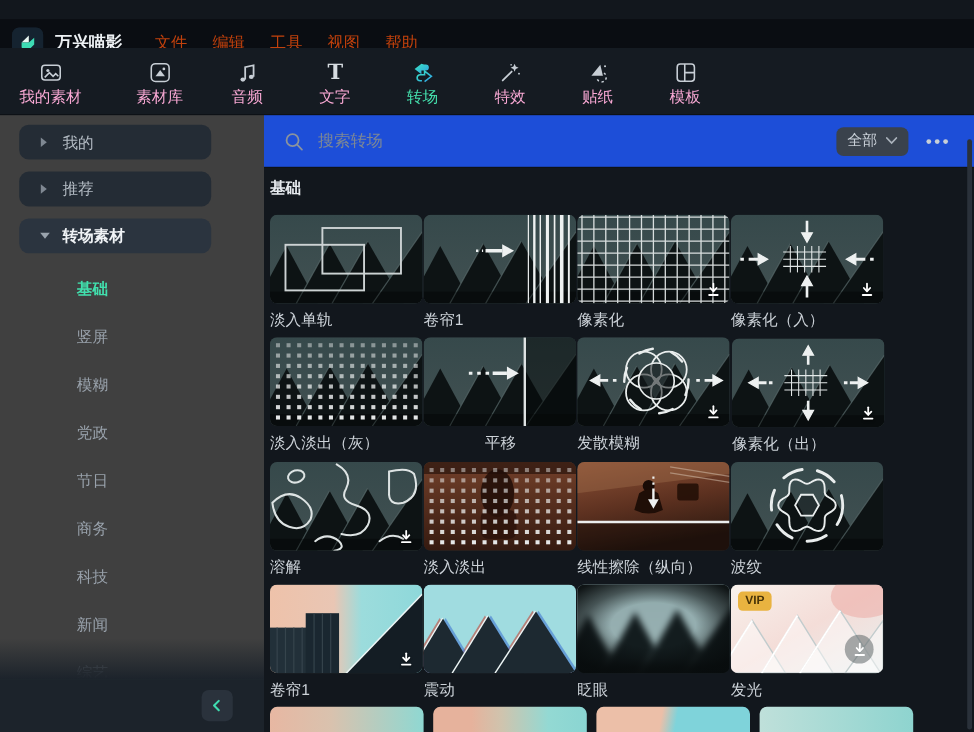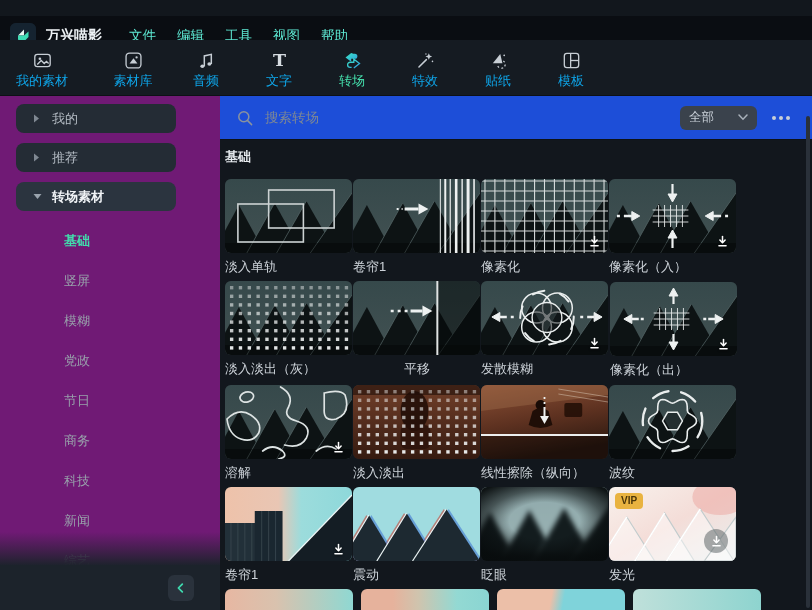--- a/index.html
+++ b/index.html
@@ -5,33 +5,33 @@
   html,body{margin:0;padding:0;background:#000;}
   .app{position:relative;width:812px;height:610px;overflow:hidden;background:#12171d;
        font-family:"Liberation Sans",sans-serif;-webkit-font-smoothing:antialiased;user-select:none;}
 
   
   .menubar{position:absolute;top:16px;left:0;right:0;height:40px;background:#0a0d12;display:flex;align-items:center;}
   .logo{width:26px;height:26px;margin-left:10px;border-radius:6px;background:#152330;flex:0 0 auto;
         display:flex;align-items:center;justify-content:center;}
   .app-title{margin-left:10px;font-size:14px;font-weight:700;color:#edf1f4;}
   .menus{display:flex;margin-left:27px;gap:21px;}
-  .menu-item{font-size:13.5px;color:#5eead4;cursor:default;}
+  .menu-item{font-size:13.5px;color:#c2410c;cursor:default;}
 
   
   .tabbar{position:absolute;top:40px;left:0;right:0;height:56px;background:#151b22;display:flex;align-items:center;
           box-shadow:inset 0 -1px #0d1116;}
   .tab{width:72px;margin-right:1px;display:flex;flex-direction:column;align-items:center;gap:3px;cursor:pointer;}
   .tab:first-child{width:84px;margin-right:13px;}
   .tab .tab-icon{width:21px;height:21px;display:block;}
-  .tab .tab-label{font-size:13px;color:#0ea5e9;line-height:1;}
+  .tab .tab-label{font-size:13px;color:#f9a8d4;line-height:1;}
   .tab.active .tab-label{color:#45e0ad;}
 
   
-  .sidebar{position:absolute;top:96px;left:0;width:220px;bottom:0;background:#701a75;}
+  .sidebar{position:absolute;top:96px;left:0;width:220px;bottom:0;background:#404040;}
   .group{width:160px;height:29px;margin:0 0 10px 16px;border-radius:8px;background:#242c35;
          display:flex;align-items:center;cursor:pointer;}
   .group:first-child{margin-top:8px;}
   .group.active{background:#2b343f;}
   .group .caret{width:10px;height:10px;margin-left:17px;display:flex;align-items:center;}
   .group .group-label{margin-left:9px;font-size:13px;color:#b4bcc4;}
   .group.active .group-label{color:#f0f3f6;font-weight:700;}
   .cats{margin-top:5px;}
   .cat{height:40px;display:flex;align-items:center;padding-left:64px;font-size:13px;color:#98a1ab;cursor:pointer;}
   .cat.active{color:#41dfad;font-weight:700;}
@@ -45,21 +45,21 @@
 
   
   .content{position:absolute;top:96px;left:220px;right:0;bottom:0;background:#12171d;}
   .search-row{height:43px;background:#1d4ed8;border-bottom:1px solid #0e1216;display:flex;align-items:center;
               padding:0 14px 0 17px;}
   .search-icon{width:16px;height:16px;flex:0 0 auto;}
   .search-input{flex:1;background:transparent;border:none;outline:none;color:#dfe4e9;font-size:13.5px;
                 margin-left:10px;font-family:"Liberation Sans",sans-serif;}
   .search-input::placeholder{color:#7e8894;}
   .filter-chip{height:24px;background:#3a424c;border-radius:6px;display:flex;align-items:center;
-               padding:0 9px;gap:24px;margin-right:13px;cursor:pointer;}
+               padding:0 9px;gap:7px;margin-right:13px;cursor:pointer;}
   .filter-label{font-size:12.5px;color:#c8cfd7;line-height:1;}
   .more-btn{display:flex;gap:3px;margin-right:6px;padding:5px 2px;cursor:pointer;}
   .more-btn i{width:4px;height:4px;border-radius:50%;background:#c8cfd7;}
 
   .scroll-area{position:absolute;top:44px;left:0;right:0;bottom:0;overflow:hidden;padding:9px 0 0 5px;}
   .section-title{margin:0;font-size:13px;font-weight:700;color:#e6eaee;line-height:15px;}
   .grid{display:flex;flex-wrap:wrap;width:560px;margin-top:15px;}
   .card{width:128px;height:102px;margin-right:8px;cursor:pointer;}
   .thumb{position:relative;width:127px;height:74px;border-radius:6px;overflow:hidden;background:#20282c;}
   .base-svg,.overlay-svg{position:absolute;inset:0;width:100%;height:100%;display:block;}

